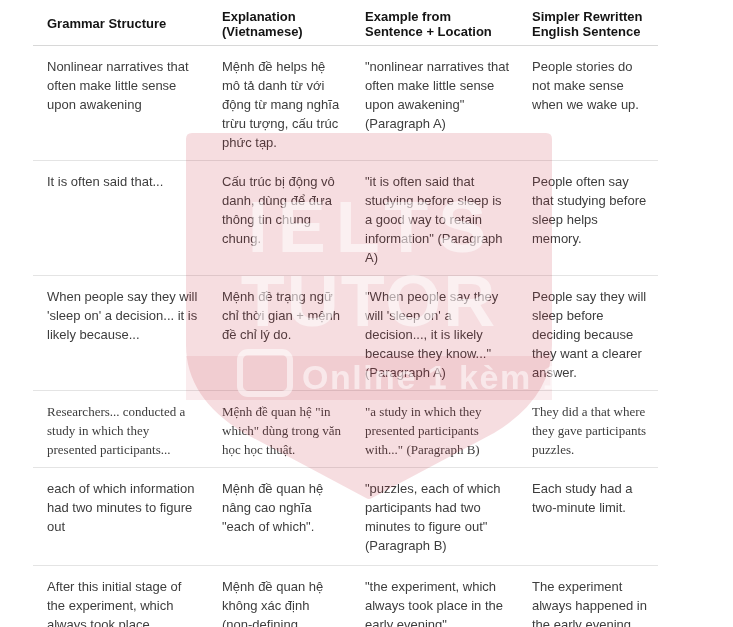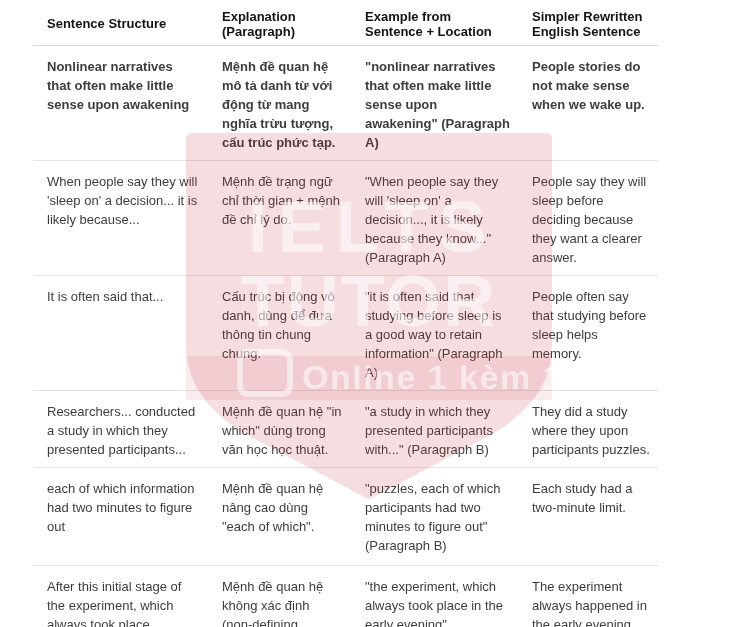--- a/index.html
+++ b/index.html
@@ -36,24 +36,24 @@
     border-bottom: 1px solid #d8d8d8;
   }
   tbody td {
     font-size: 13px;
     color: #3d3d3d;
     vertical-align: top;
     line-height: 19px;
     padding: 11px 8px 8px 14px;
   }
   tbody tr { border-bottom: 1px solid #e4e4e4; }
-  tbody tr:nth-child(1) td { height: 92px; font-weight: bold; }
+  tbody tr:nth-child(1) td { height: 92px; }
   tbody tr:nth-child(2) td { height: 114px; }
   tbody tr:nth-child(3) td { height: 113px; }
-  tbody tr:nth-child(4) td { height: 72px; }
+  tbody tr:nth-child(4) td { height: 72px; font-family: Liberation Serif, serif; }
   tbody tr:nth-child(5) td { height: 98px; }
   tbody tr:nth-child(6) td { height: 95px; }
 
   .watermark {
     position: absolute;
     inset: 0;
     pointer-events: none;
     z-index: 5;
   }
   .watermark text {
@@ -72,54 +72,54 @@
 
   <table class="grammar-table">
     <colgroup>
       <col class="c1">
         <col class="c2">
         <col class="c3">
         <col class="c4">
     </colgroup>
     <thead>
       <tr>
-        <th>Sentence Structure</th>
-        <th>Explanation (Paragraph)</th>
+        <th>Grammar Structure</th>
+        <th>Explanation (Vietnamese)</th>
         <th>Example from Sentence + Location</th>
         <th>Simpler Rewritten English Sentence</th>
       </tr>
     </thead>
     <tbody>
       <tr>
         <td>Nonlinear narratives that often make little sense upon awakening</td>
-        <td>Mệnh đề quan hệ mô tả danh từ với động từ mang nghĩa trừu tượng, cấu trúc phức tạp.</td>
+        <td>Mệnh đề helps hệ mô tả danh từ với động từ mang nghĩa trừu tượng, cấu trúc phức tạp.</td>
         <td>"nonlinear narratives that often make little sense upon awakening" (Paragraph A)</td>
         <td>People stories do not make sense when we wake up.</td>
+      </tr>
+      <tr>
+        <td>It is often said that...</td>
+        <td>Cấu trúc bị động vô danh, dùng để đưa thông tin chung chung.</td>
+        <td>"it is often said that studying before sleep is a good way to retain information" (Paragraph A)</td>
+        <td>People often say that studying before sleep helps memory.</td>
       </tr>
       <tr>
         <td>When people say they will 'sleep on' a decision... it is likely because...</td>
         <td>Mệnh đề trạng ngữ chỉ thời gian + mệnh đề chỉ lý do.</td>
         <td>"When people say they will 'sleep on' a decision..., it is likely because they know..." (Paragraph A)</td>
         <td>People say they will sleep before deciding because they want a clearer answer.</td>
       </tr>
       <tr>
-        <td>It is often said that...</td>
-        <td>Cấu trúc bị động vô danh, dùng để đưa thông tin chung chung.</td>
-        <td>"it is often said that studying before sleep is a good way to retain information" (Paragraph A)</td>
-        <td>People often say that studying before sleep helps memory.</td>
-      </tr>
-      <tr>
         <td>Researchers... conducted a study in which they presented participants...</td>
         <td>Mệnh đề quan hệ "in which" dùng trong văn học học thuật.</td>
         <td>"a study in which they presented participants with..." (Paragraph B)</td>
-        <td>They did a study where they upon participants puzzles.</td>
+        <td>They did a that where they gave participants puzzles.</td>
       </tr>
       <tr>
         <td>each of which information had two minutes to figure out</td>
-        <td>Mệnh đề quan hệ nâng cao dùng "each of which".</td>
+        <td>Mệnh đề quan hệ nâng cao nghĩa "each of which".</td>
         <td>"puzzles, each of which participants had two minutes to figure out" (Paragraph B)</td>
         <td>Each study had a two-minute limit.</td>
       </tr>
       <tr>
         <td>After this initial stage of the experiment, which always took place...</td>
         <td>Mệnh đề quan hệ không xác định (non-defining clause).</td>
         <td>"the experiment, which always took place in the early evening" (Paragraph B)</td>
         <td>The experiment always happened in the early evening.</td>
       </tr>
     </tbody>

